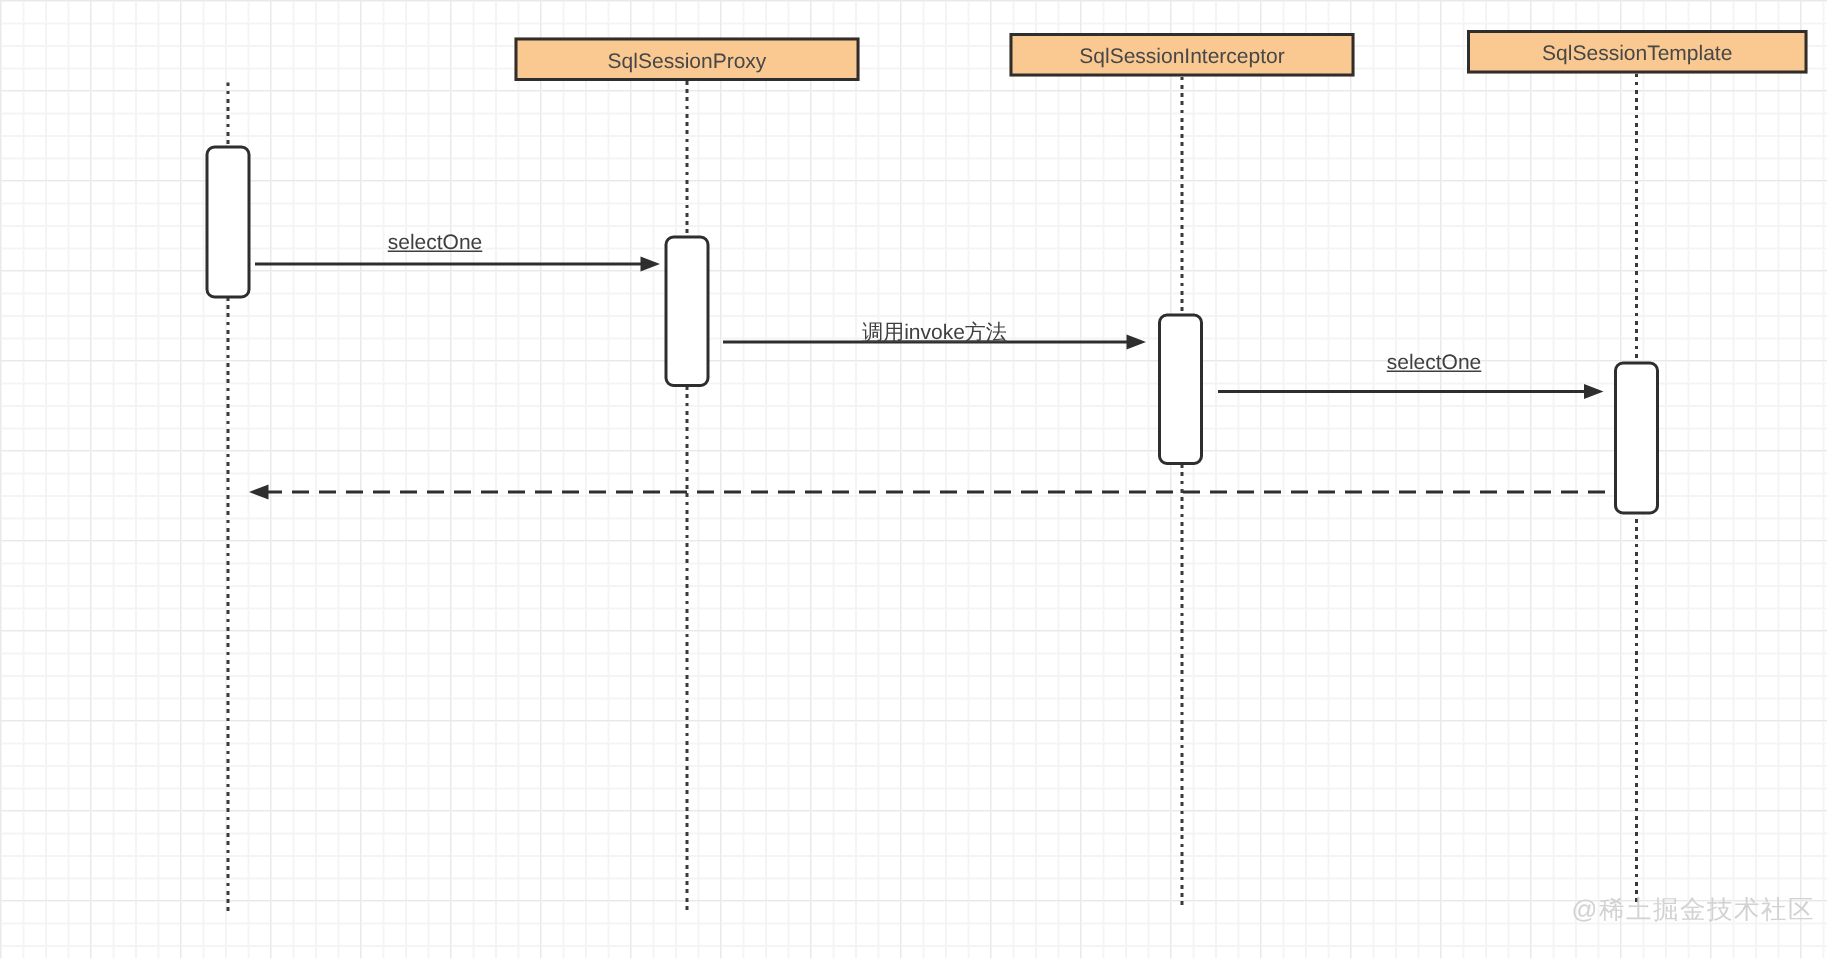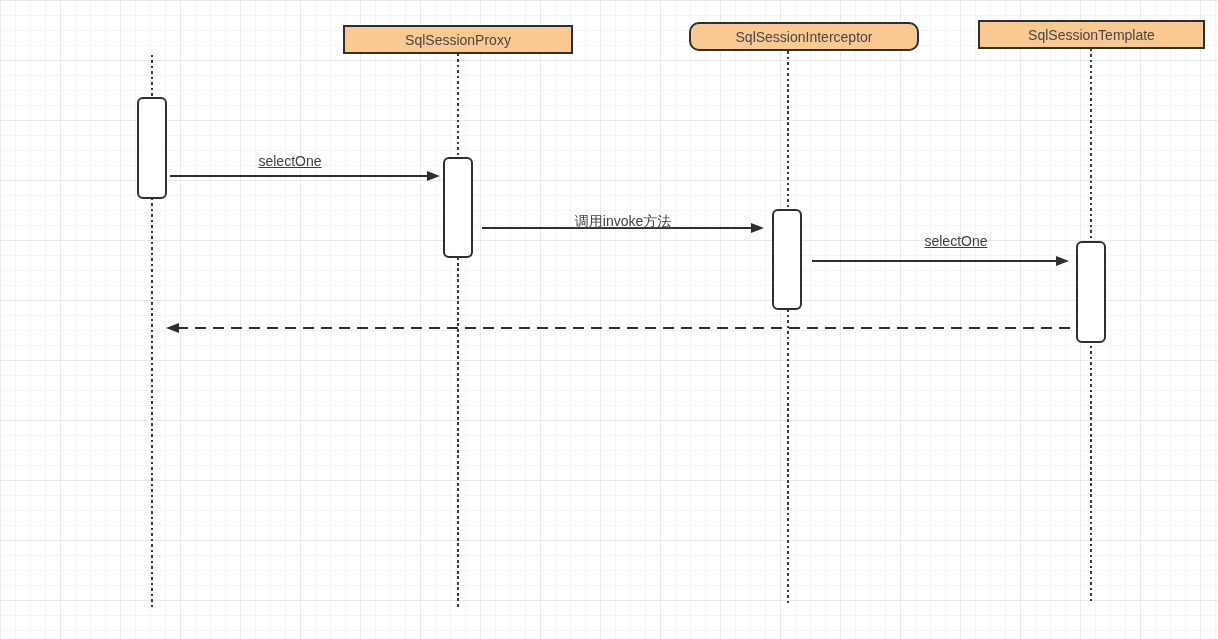--- a/index.html
+++ b/index.html
@@ -117,21 +117,21 @@
 <div class="canvas">
 
   <div class="lifeline" style="left:151px; top:55px; height:553px;"></div>
   <div class="lifeline" style="left:457px; top:54px; height:554px;"></div>
   <div class="lifeline" style="left:787px; top:51px; height:553px;"></div>
   <div class="lifeline" style="left:1090px; top:49px; height:553px;"></div>
 
   <div class="participant" style="left:343px; top:25px;">
     <span>SqlSessionProxy</span>
   </div>
-  <div class="participant" style="left:689px; top:22px;border-radius:10px;">
+  <div class="participant" style="left:673px; top:22px;">
     <span>SqlSessionInterceptor</span>
   </div>
   <div class="participant" style="left:978px; top:20px; width:227px;">
     <span>SqlSessionTemplate</span>
   </div>
 
   <div class="activation" style="left:137px; top:97px; height:102px;"></div>
   <div class="activation" style="left:443px; top:157px; height:101px;"></div>
   <div class="activation" style="left:772px; top:209px; height:101px;"></div>
   <div class="activation" style="left:1076px; top:241px; height:102px;"></div>
@@ -152,14 +152,15 @@
     <div class="shaft"></div>
     <div class="head-right"></div>
   </div>
   <span class="msg-label" style="left:956px; top:233px;">selectOne</span>
 
   <div class="msg-return" style="left:166px; top:323px; width:910px;">
     <div class="dash-shaft"></div>
     <div class="head-left"></div>
   </div>
 
+  <div class="watermark">@稀土掘金技术社区</div>
 
 </div>
 
 </body></html>

